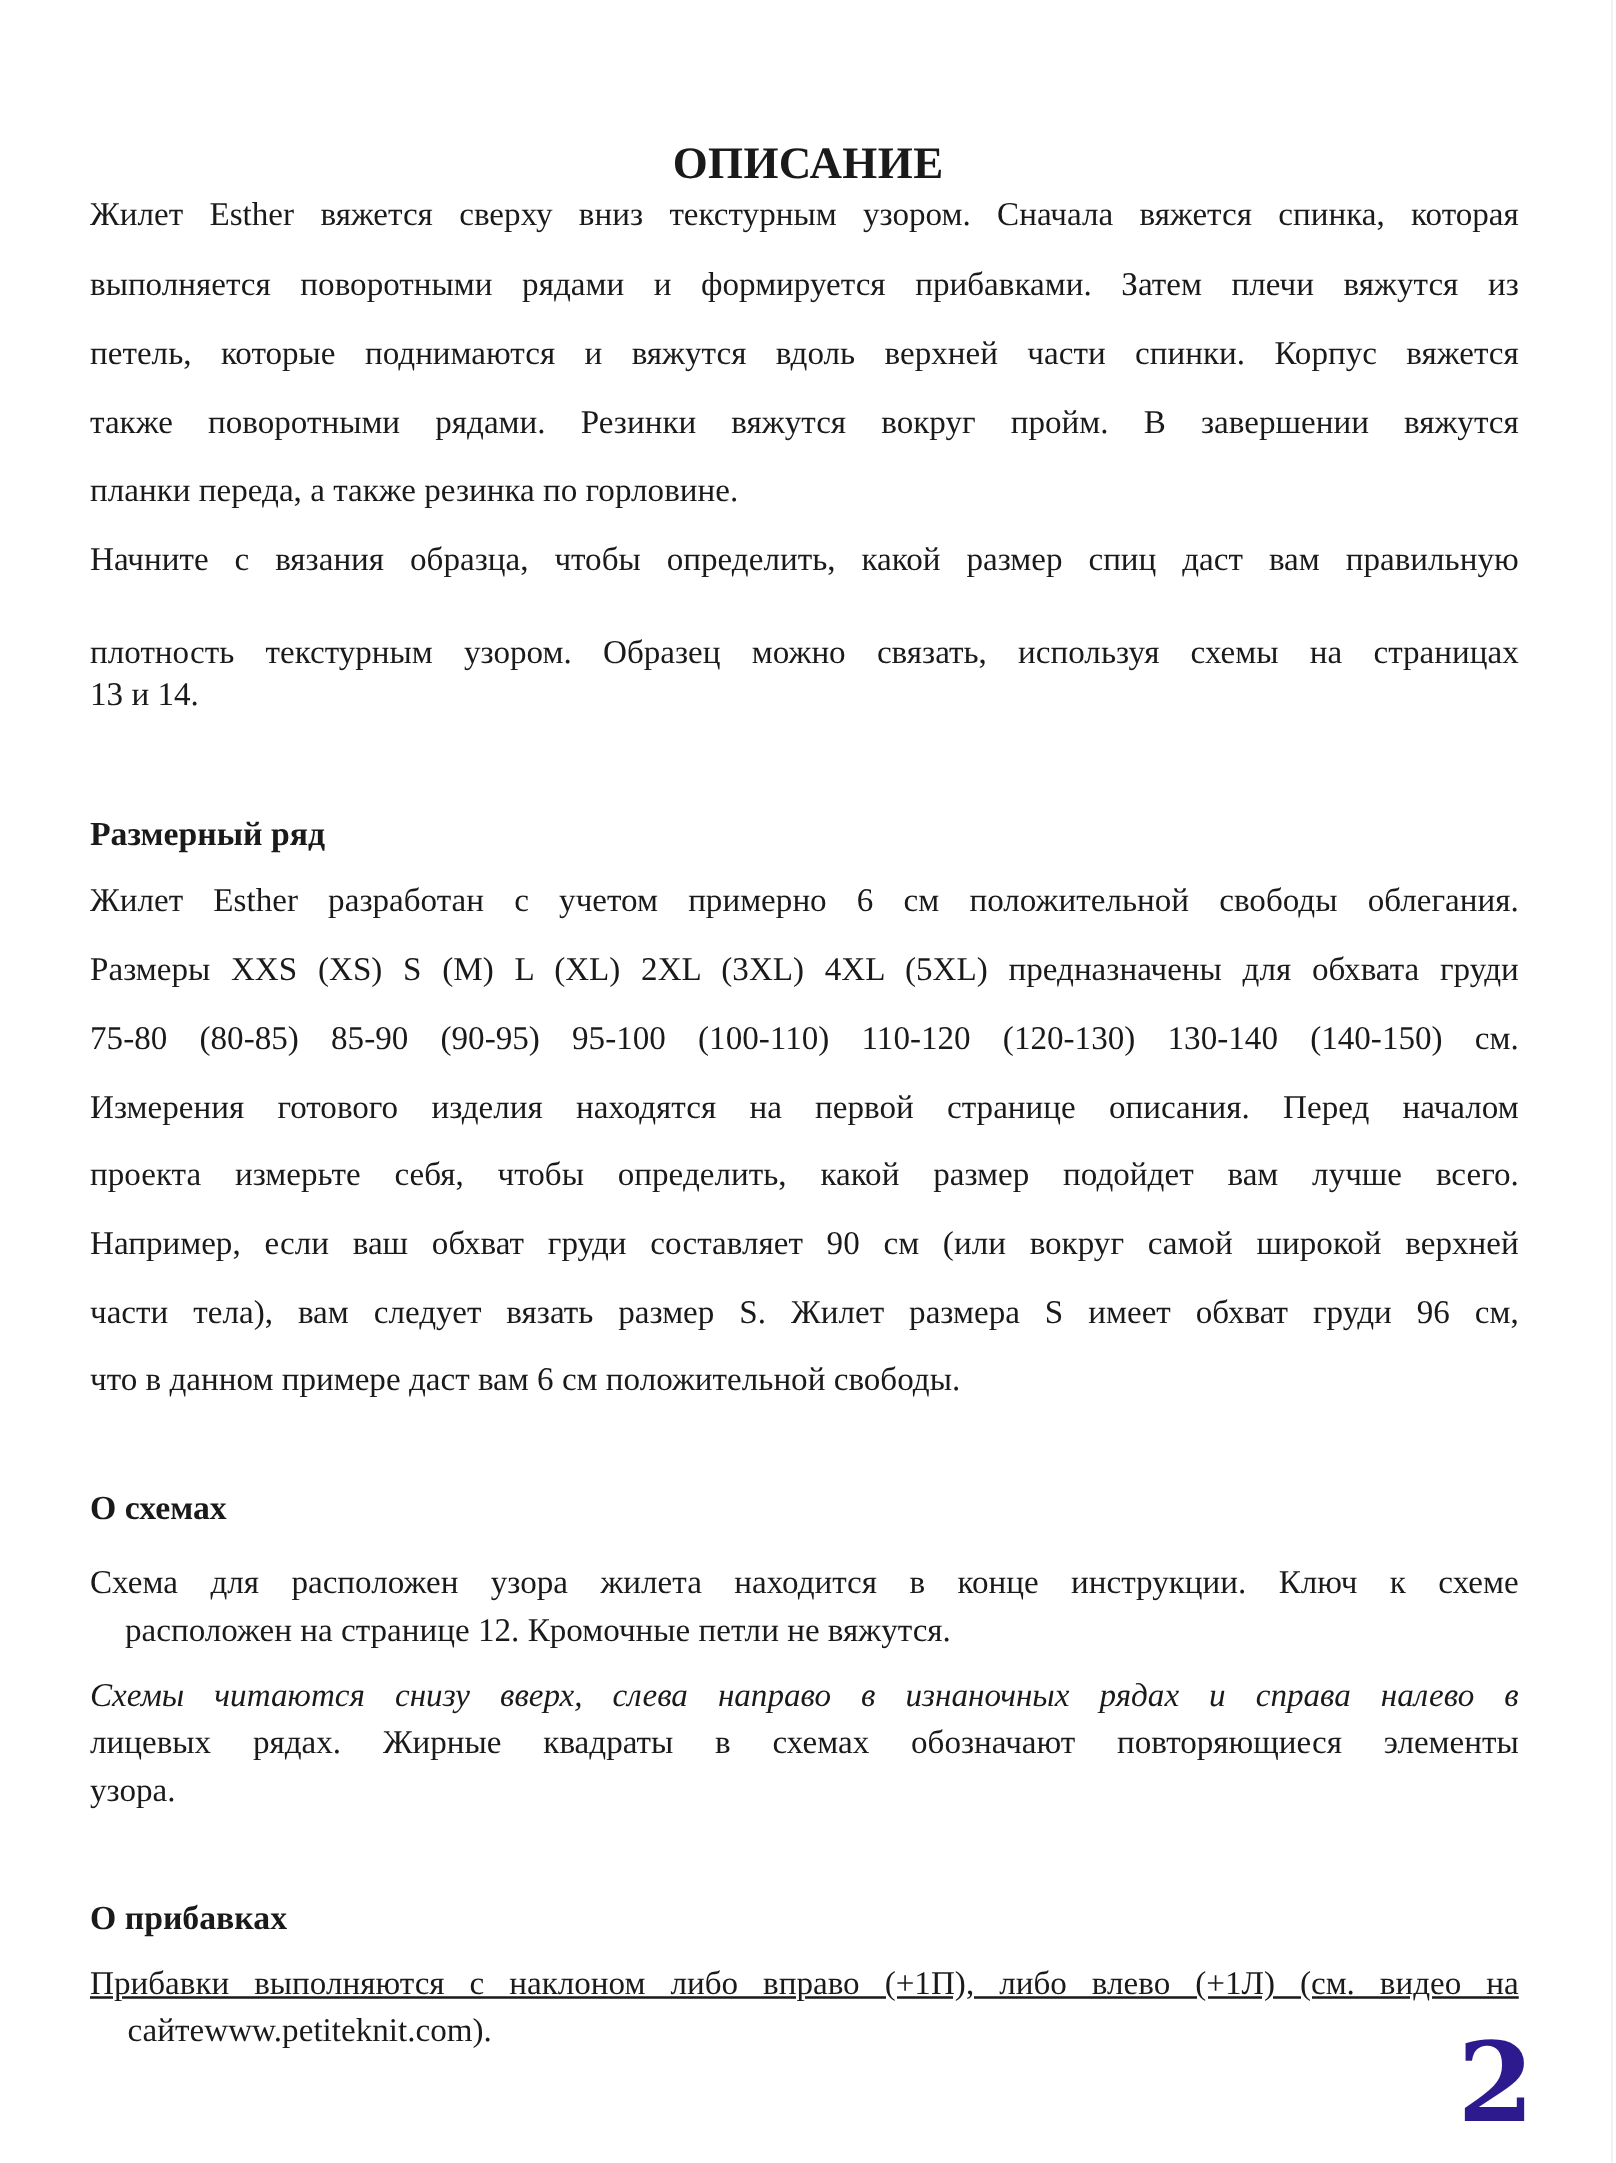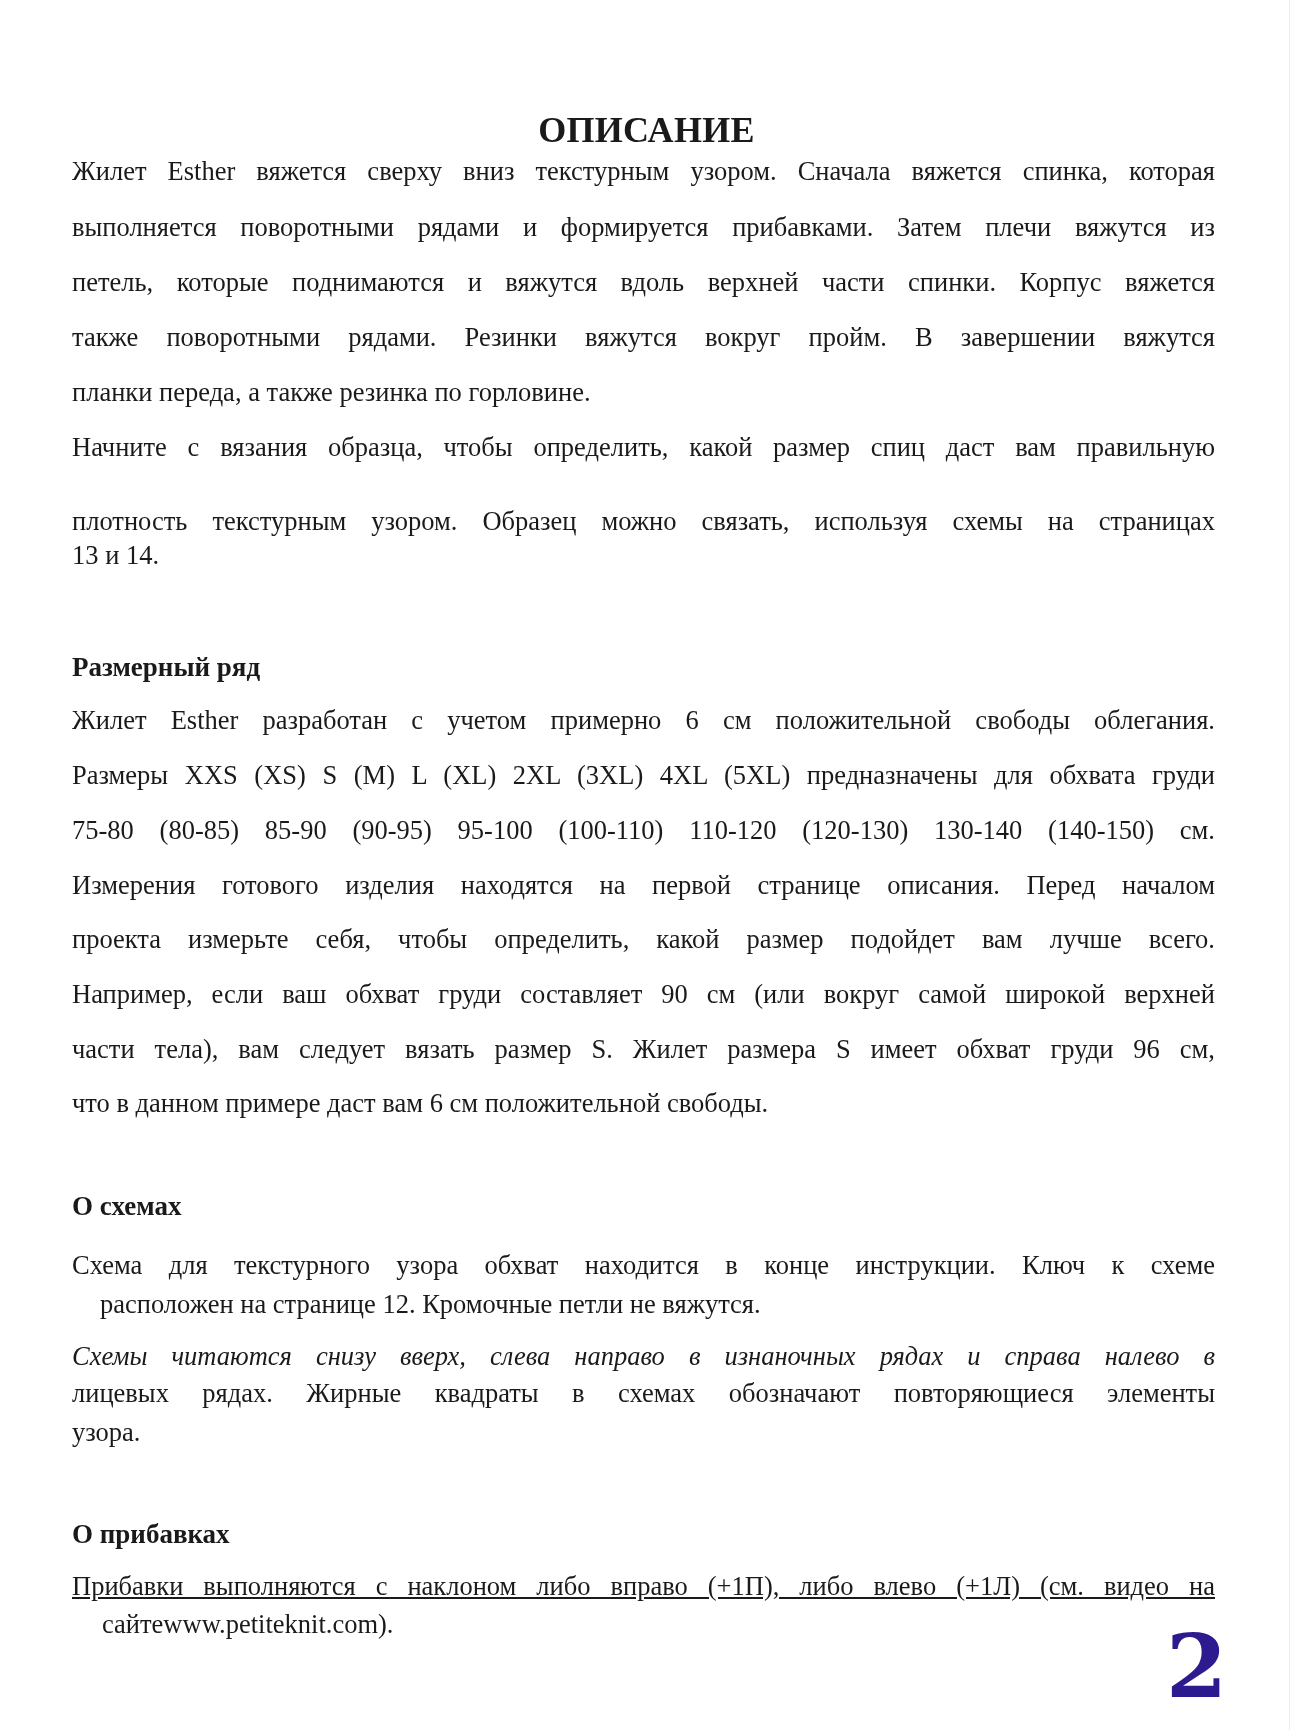--- a/index.html
+++ b/index.html
@@ -42,21 +42,21 @@
     <div class="row" style="top:815px;">75-80 (80-85) 85-90 (90-95) 95-100 (100-110) 110-120 (120-130) 130-140 (140-150) см.</div>
     <div class="row" style="top:870px;">Измерения готового изделия находятся на первой странице описания. Перед началом</div>
     <div class="row" style="top:924px;">проекта измерьте себя, чтобы определить, какой размер подойдет вам лучше всего.</div>
     <div class="row" style="top:979px;">Например, если ваш обхват груди составляет 90 см (или вокруг самой широкой верхней</div>
     <div class="row" style="top:1034px;">части тела), вам следует вязать размер S. Жилет размера S имеет обхват груди 96 см,</div>
     <div class="row last" style="top:1088px;">что в данном примере даст вам 6 см положительной свободы.</div>
   </div>
 
   <div class="h" style="top:1146px;margin-top:44px;">О схемах</div>
   <div class="block" style="top:0;">
-    <div class="row" style="top:1250px;">Схема для текстурного узора обхват находится в конце инструкции. Ключ к схеме</div>
+    <div class="row" style="top:1250px;">Схема для расположен узора жилета находится в конце инструкции. Ключ к схеме</div>
     <div class="row last" style="top:1289px;margin-left:28px;">расположен на странице 12. Кромочные петли не вяжутся.</div>
     <div class="row" style="top:1341px;font-style:italic;">Схемы читаются снизу вверх, слева направо в изнаночных рядах и справа налево в</div>
     <div class="row" style="top:1378px;">лицевых рядах. Жирные квадраты в схемах обозначают повторяющиеся элементы</div>
     <div class="row last" style="top:1417px;">узора.</div>
   </div>
 
   <div class="h" style="top:1518px;">О прибавках</div>
   <div class="block" style="top:0;">
     <div class="row" style="top:1571px;text-decoration:underline;">Прибавки выполняются с наклоном либо вправо (+1П), либо влево (+1Л) (см. видео на</div>
     <div class="row last" style="top:1609px;margin-left:30px;">сайтеwww.petiteknit.com).</div>

